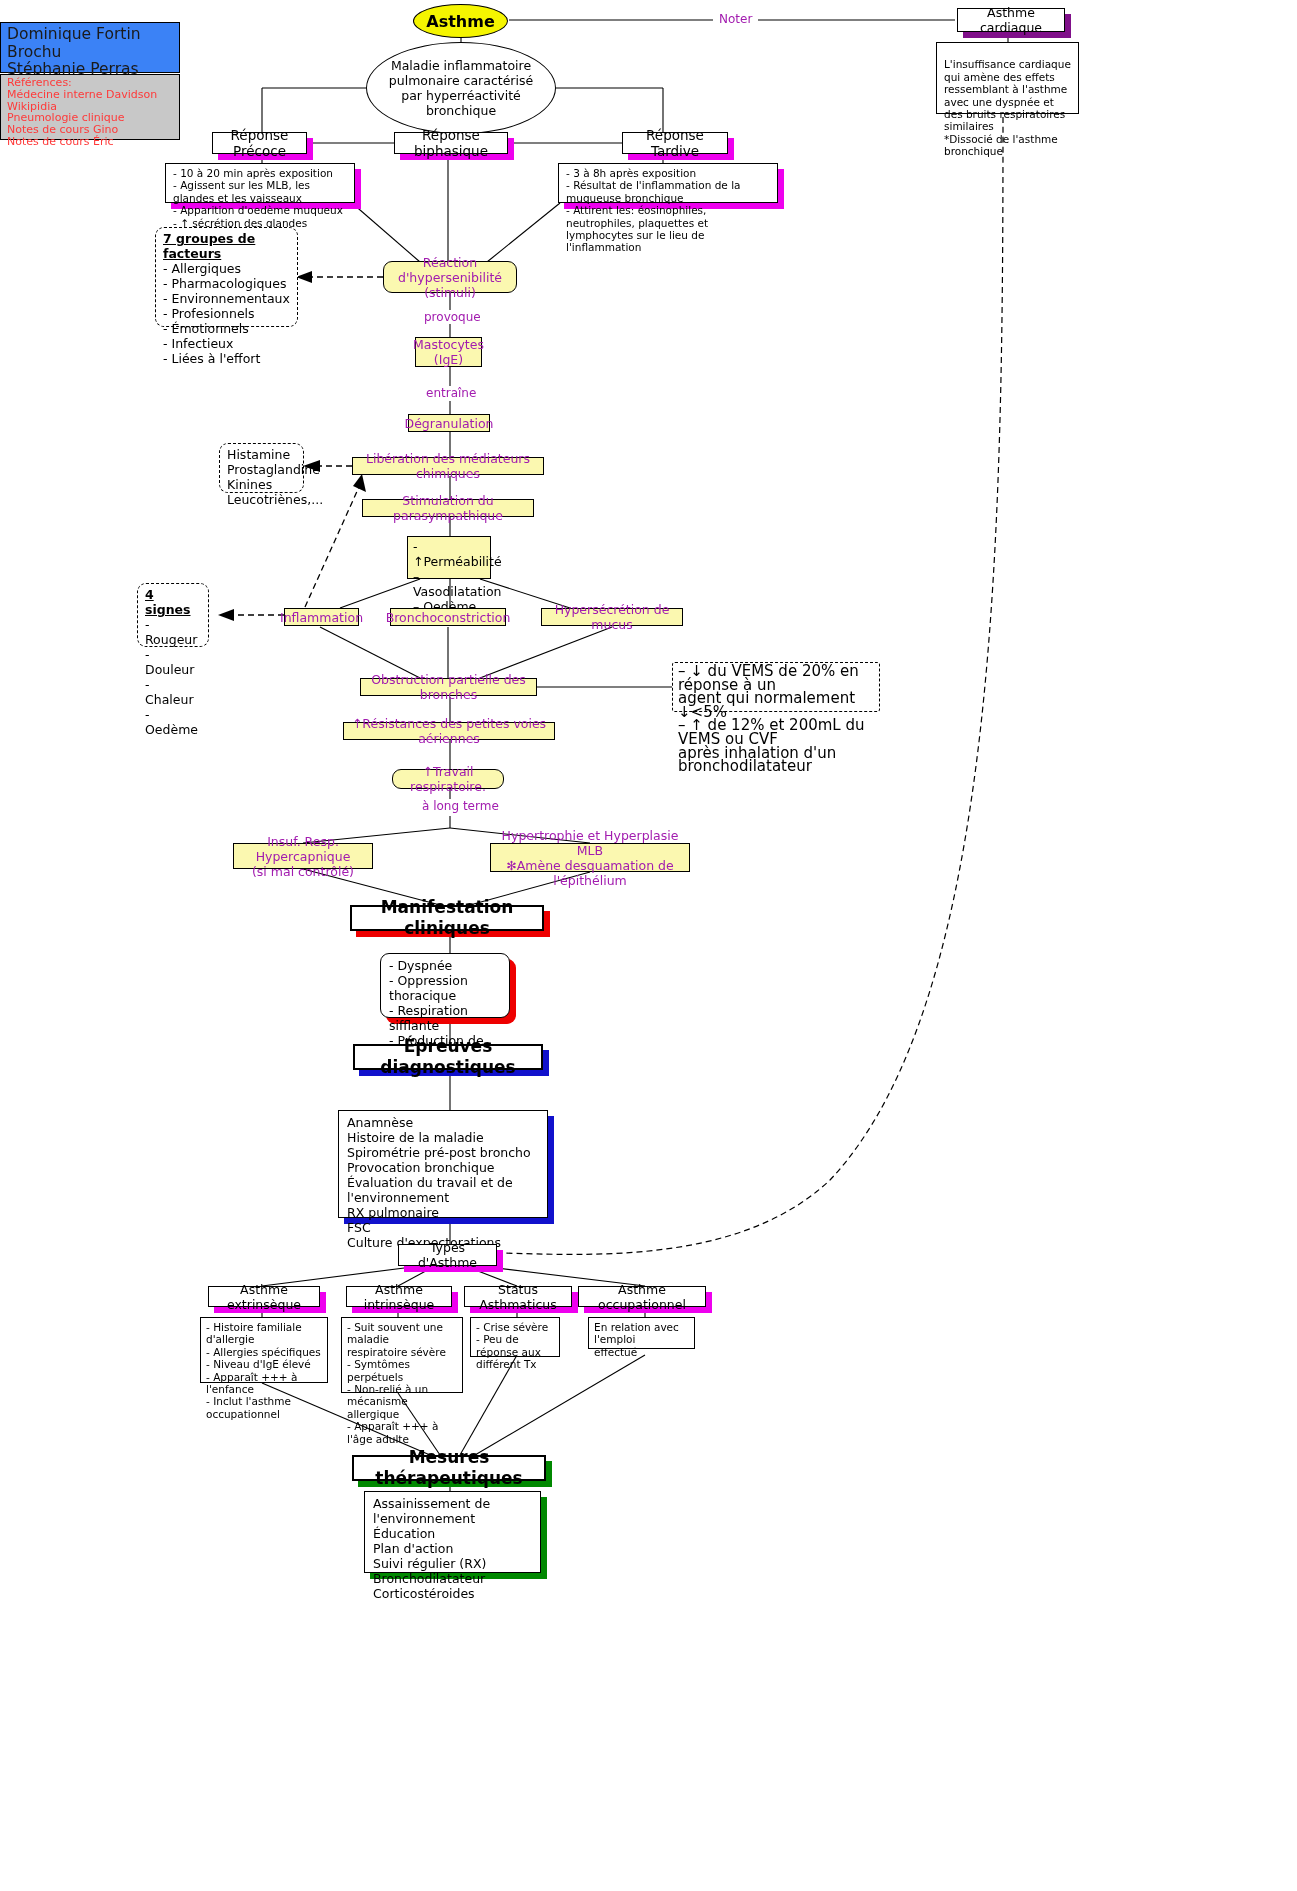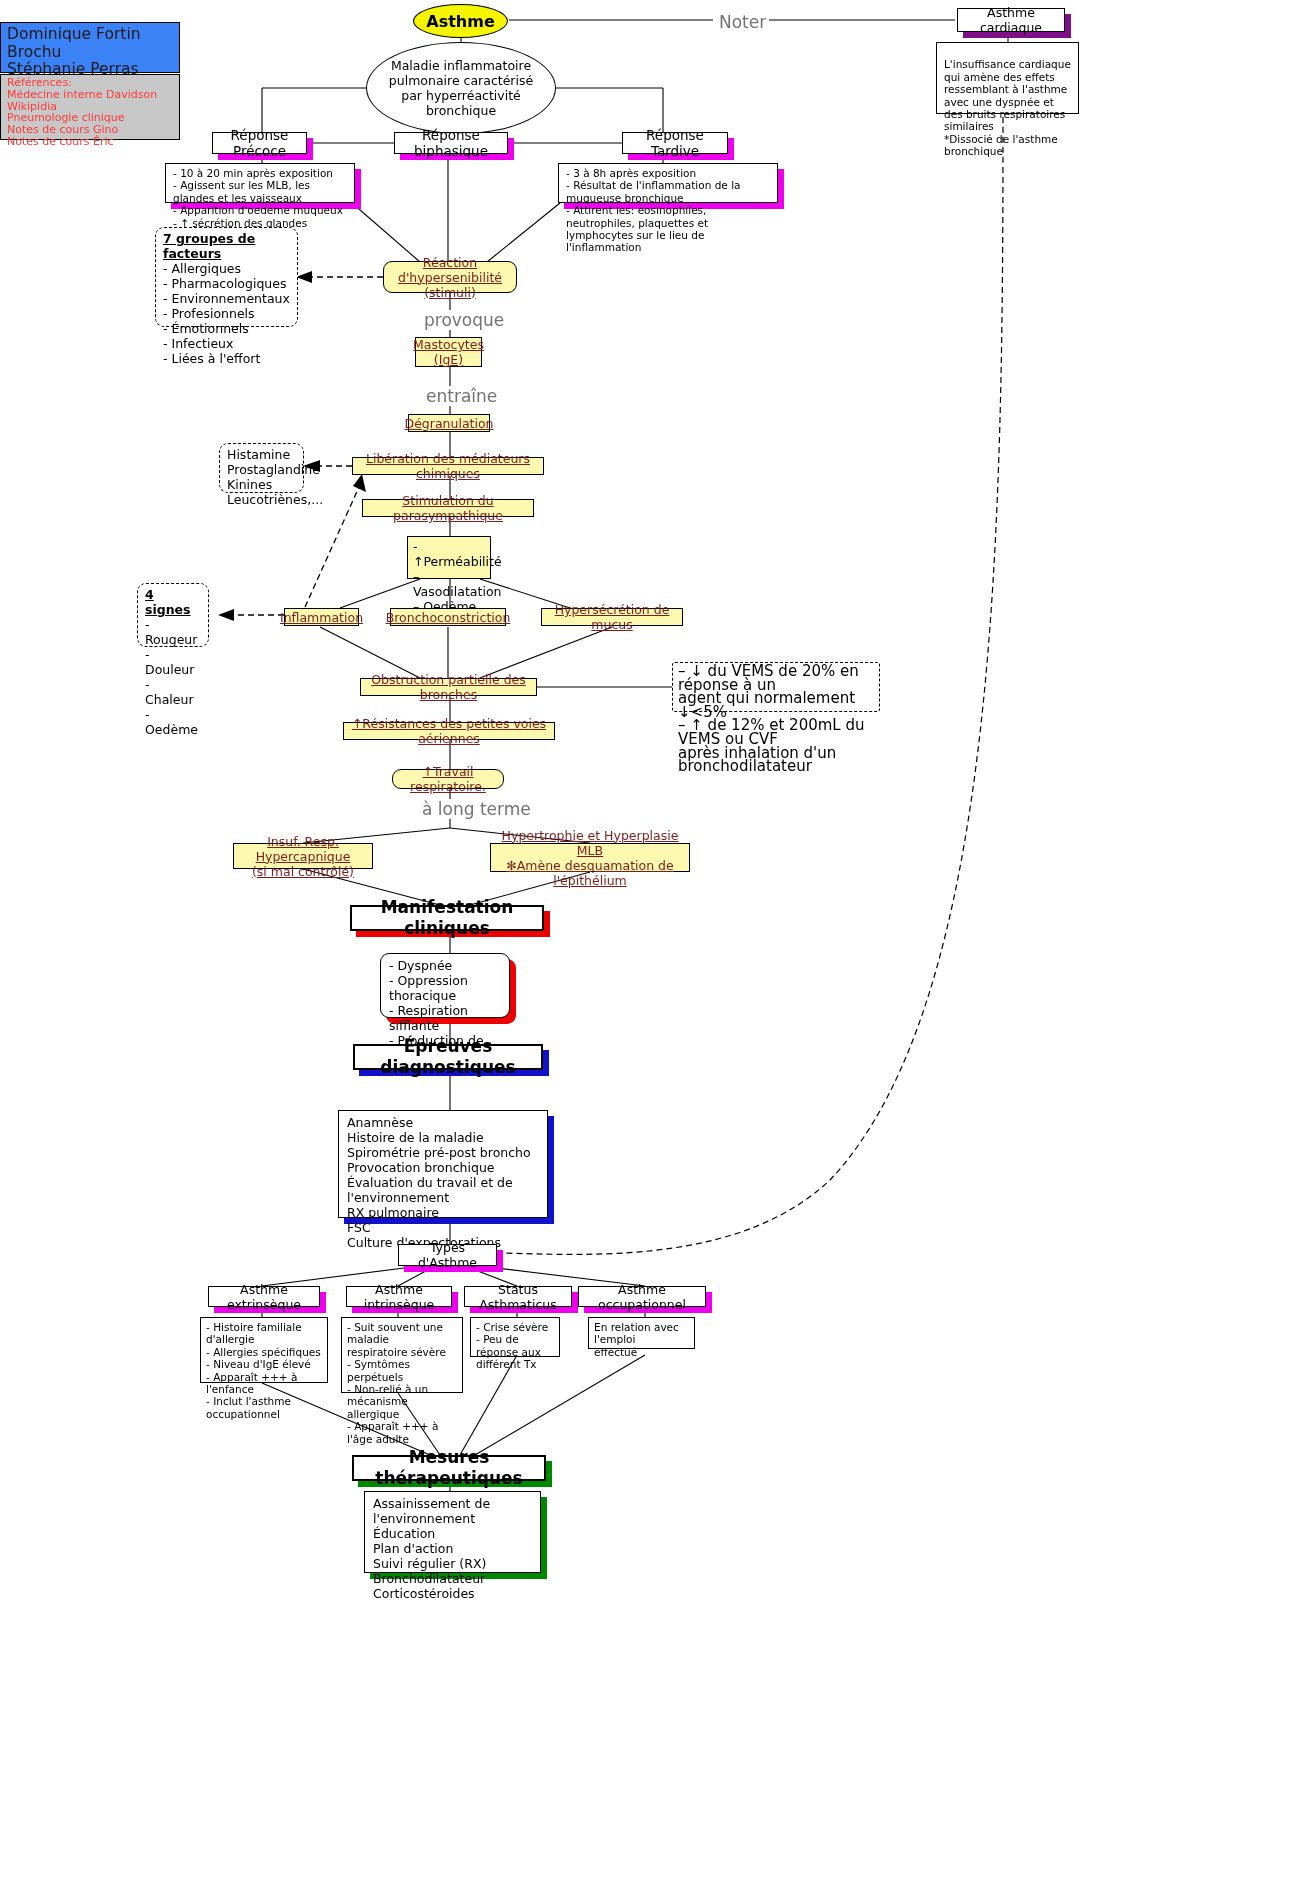--- a/index.html
+++ b/index.html
@@ -6,40 +6,40 @@
   body{font-family:"DejaVu Sans","Liberation Sans",sans-serif;}
   #canvas{position:relative;width:1297px;height:1891px;background:#fff;overflow:hidden;}
   svg#wires{position:absolute;left:0;top:0;width:1297px;height:1891px;pointer-events:none;}
 
   .node{position:absolute;box-sizing:border-box;}
 
   
   .box{border:1.5px solid #000;background:#fff;color:#000;display:flex;align-items:center;justify-content:center;text-align:center;}
   .boxL{border:1.5px solid #000;background:#fff;color:#000;text-align:left;}
   
-  .yel{border:1.2px solid #000;background:#fbf8b0;color:#7f1d1d;display:flex;align-items:center;justify-content:center;text-align:center;text-decoration:underline;}
+  .yel{border:1.2px solid #000;background:#fbf8b0;color:#a21caf;display:flex;align-items:center;justify-content:center;text-align:center;}
   .yelL{border:1.2px solid #000;background:#fbf8b0;color:#000;text-align:left;}
   .rounded{border-radius:9px;}
   
   .dash{border:1.6px dashed #000;border-radius:9px;background:#fff;color:#000;text-align:left;}
   
   .sh-mag{box-shadow:6px 6px 0 0 #ee00ee;}
   .sh-pur{box-shadow:6px 6px 0 0 #80108a;}
   .sh-red{box-shadow:6px 6px 0 0 #ee0000;}
   .sh-blu{box-shadow:6px 6px 0 0 #1111cc;}
   .sh-grn{box-shadow:6px 6px 0 0 #008800;}
 
   .pad{padding:3px 7px;}
   .t10{font-size:10.5px;line-height:12.4px;}
   .t11{font-size:15px;line-height:13.6px;}
   .t12{font-size:12.5px;line-height:15px;}
   .t13{font-size:13.5px;line-height:16px;}
   .t17{font-size:17px;line-height:21px;font-weight:bold;}
 
-  .lbl{position:absolute;font-size:17px;color:#737373;background:#fff;padding:0 3px;white-space:nowrap;}
+  .lbl{position:absolute;font-size:12px;color:#a21caf;background:#fff;padding:0 3px;white-space:nowrap;}
 
   
   #author{position:absolute;left:0;top:22px;width:180px;height:51px;background:#3b82f6;border:1.4px solid #000;color:#1a1a1a;padding:3px 6px;box-sizing:border-box;}
   #author .n1{font-size:15.5px;line-height:17.5px;}
   #author .n2{font-size:10.5px;line-height:13px;padding-left:4px;}
   #refs{position:absolute;left:0;top:74px;width:180px;height:66px;background:#c8c8c8;border:1.4px solid #000;color:#fe3a3a;padding:2px 6px;box-sizing:border-box;font-size:11px;line-height:11.8px;}
 
   
   .ell{position:absolute;border:1.6px solid #000;border-radius:50%;display:flex;align-items:center;justify-content:center;text-align:center;box-sizing:border-box;}
   #asthme-ell{background:#f5f500;left:413px;top:4px;width:95px;height:34px;font-size:16px;font-weight:bold;}

